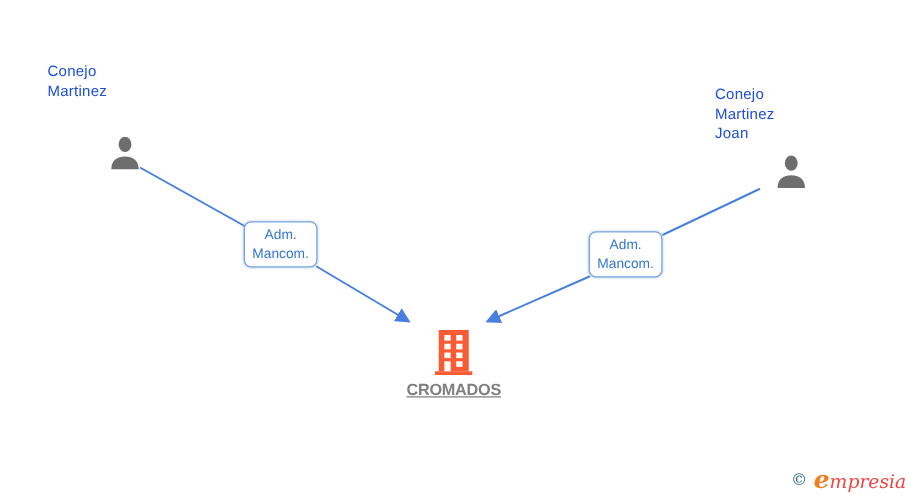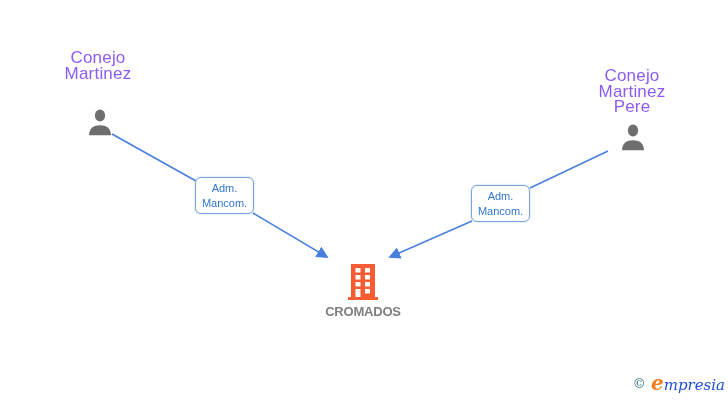--- a/index.html
+++ b/index.html
@@ -14,23 +14,22 @@
   .edges {
     position: absolute;
     left: 0; top: 0;
     width: 728px; height: 400px;
     z-index: 1;
   }
   .edges line { stroke: #4a80dd; stroke-width: 1.6; }
   .node { position: absolute; z-index: 2; }
   .person-name {
     width: 120px;
-    text-align: center;
-    color: #8b5cf6;
-    font-size: 17px;
+    color: #1d4ed8;
+    font-size: 12px;
     line-height: 15.5px;
     letter-spacing: 0.2px;
   }
   .person-name-1 { left: 38px; top: 50px; }
   .person-name-2 { left: 572px; top: 68px; }
   .person-icon-1 { left: 86px; top: 109px; }
   .person-icon-2 { left: 619px; top: 124px; }
   .person-icon svg { display: block; }
   .person-fill { fill: #6e6e6e; }
   .rel-label {
@@ -58,33 +57,34 @@
   .window-fill { fill: #ffffff; }
   .company-name {
     left: 302px; top: 304px;
     width: 122px;
     text-align: center;
     color: #7f7f7f;
     font-size: 13px;
     font-weight: bold;
     line-height: 16px;
     letter-spacing: -0.2px;
+    text-decoration: underline;
   }
   .brand-logo {
     position: absolute;
     right: 3px;
     bottom: 5px;
     z-index: 2;
     font-family: "DejaVu Serif", serif;
     font-style: italic;
     white-space: nowrap;
   }
   .brand-copyright { color: #2c6f80; font-size: 13px; font-style: normal; vertical-align: 2px; }
   .brand-initial { color: #ef7f1f; font-size: 20px; font-weight: bold; }
-  .brand-rest { color: #1d4ed8; font-size: 15px; }
+  .brand-rest { color: #ef4444; font-size: 15px; }
 </style>
 </head>
 <body>
 
 <div class="canvas">
 
   <svg class="edges">
     <defs>
       <marker id="arrowhead" viewBox="0 0 10 10" refX="8.5" refY="5" markerWidth="7.5" markerHeight="7.5" orient="auto">
         <path d="M0,0 L10,5 L0,10 z" fill="#4a80dd"></path>
@@ -103,21 +103,21 @@
   <div class="node person-icon person-icon-1">
     <svg width="28" height="28" viewBox="0 0 24 24">
       <ellipse class="person-fill" cx="12" cy="5.6" rx="4.4" ry="5.2"></ellipse>
       <path class="person-fill" d="M2.6,22.6 c0,-6.2 4.1,-8.7 9.4,-8.7 s9.4,2.5 9.4,8.7 z"></path>
     </svg>
   </div>
 
   <div class="node person-name person-name-2">
     <div>Conejo</div>
     <div>Martinez</div>
-    <div>Pere</div>
+    <div>Joan</div>
   </div>
   <div class="node person-icon person-icon-2">
     <svg width="28" height="28" viewBox="0 0 24 24">
       <ellipse class="person-fill" cx="12" cy="5.6" rx="4.4" ry="5.2"></ellipse>
       <path class="person-fill" d="M2.6,22.6 c0,-6.2 4.1,-8.7 9.4,-8.7 s9.4,2.5 9.4,8.7 z"></path>
     </svg>
   </div>
 
   <div class="rel-label rel-label-1">
     <div>Adm.</div>

